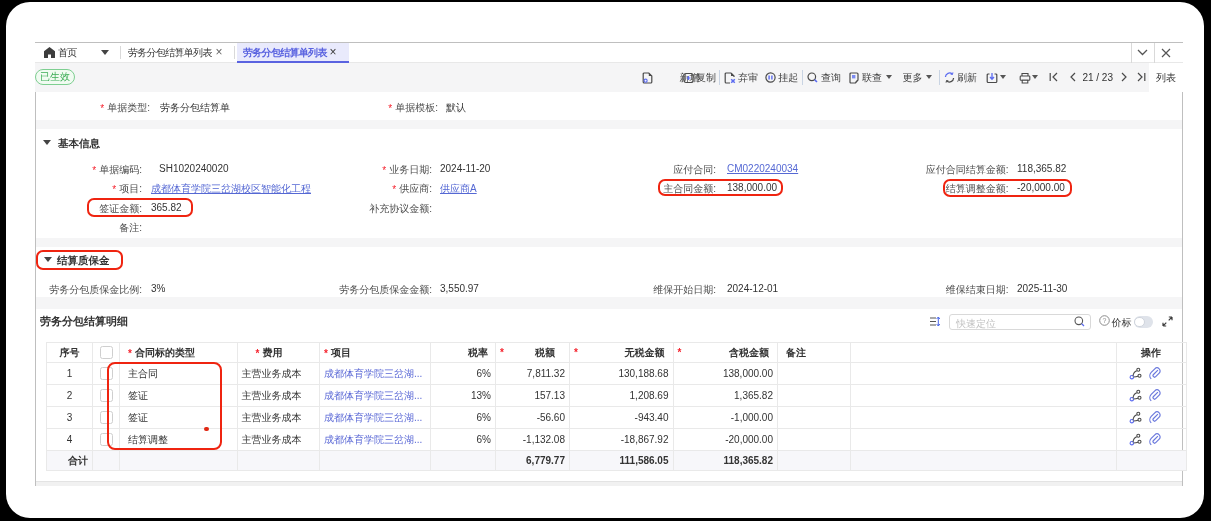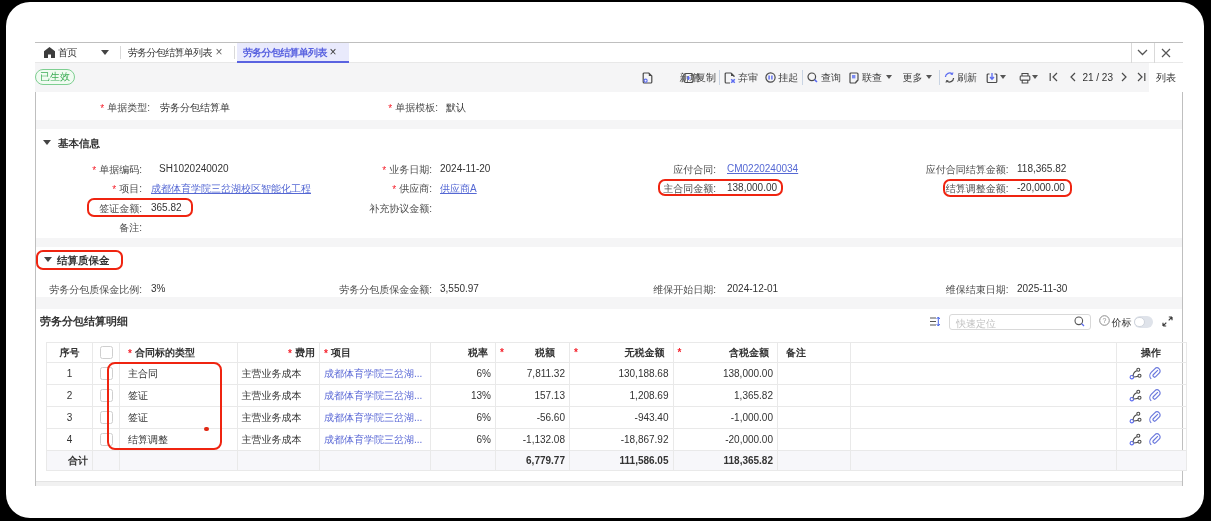--- a/index.html
+++ b/index.html
@@ -234,21 +234,21 @@
       <col style="width:104.5px">
       <col style="width:73px">
       <col style="width:265.5px">
       <col style="width:70px">
 </colgroup>
 <tbody>
       <tr>
 <th style="text-align:center;">序号</th>
 <th style="text-align:center;"><span class="cbx"></span></th>
 <th style="text-align:left;padding-left:8px;"><span class="star">*</span>合同标的类型</th>
-<th style="text-align:right;padding-left:18px;"><span class="star">*</span>费用</th>
+<th style="text-align:left;padding-left:18px;"><span class="star">*</span>费用</th>
 <th style="text-align:left;"><span class="star">*</span>项目</th>
 <th class="num" style="padding-right:7px;">税率</th>
 <th>
           <span class="star" style="float:left;">*</span>
           <span style="float:right;padding-right:10px;">税额</span>
         </th>
 <th>
           <span class="star" style="float:left;">*</span>
           <span style="float:right;padding-right:4px;">无税金额</span>
         </th>

